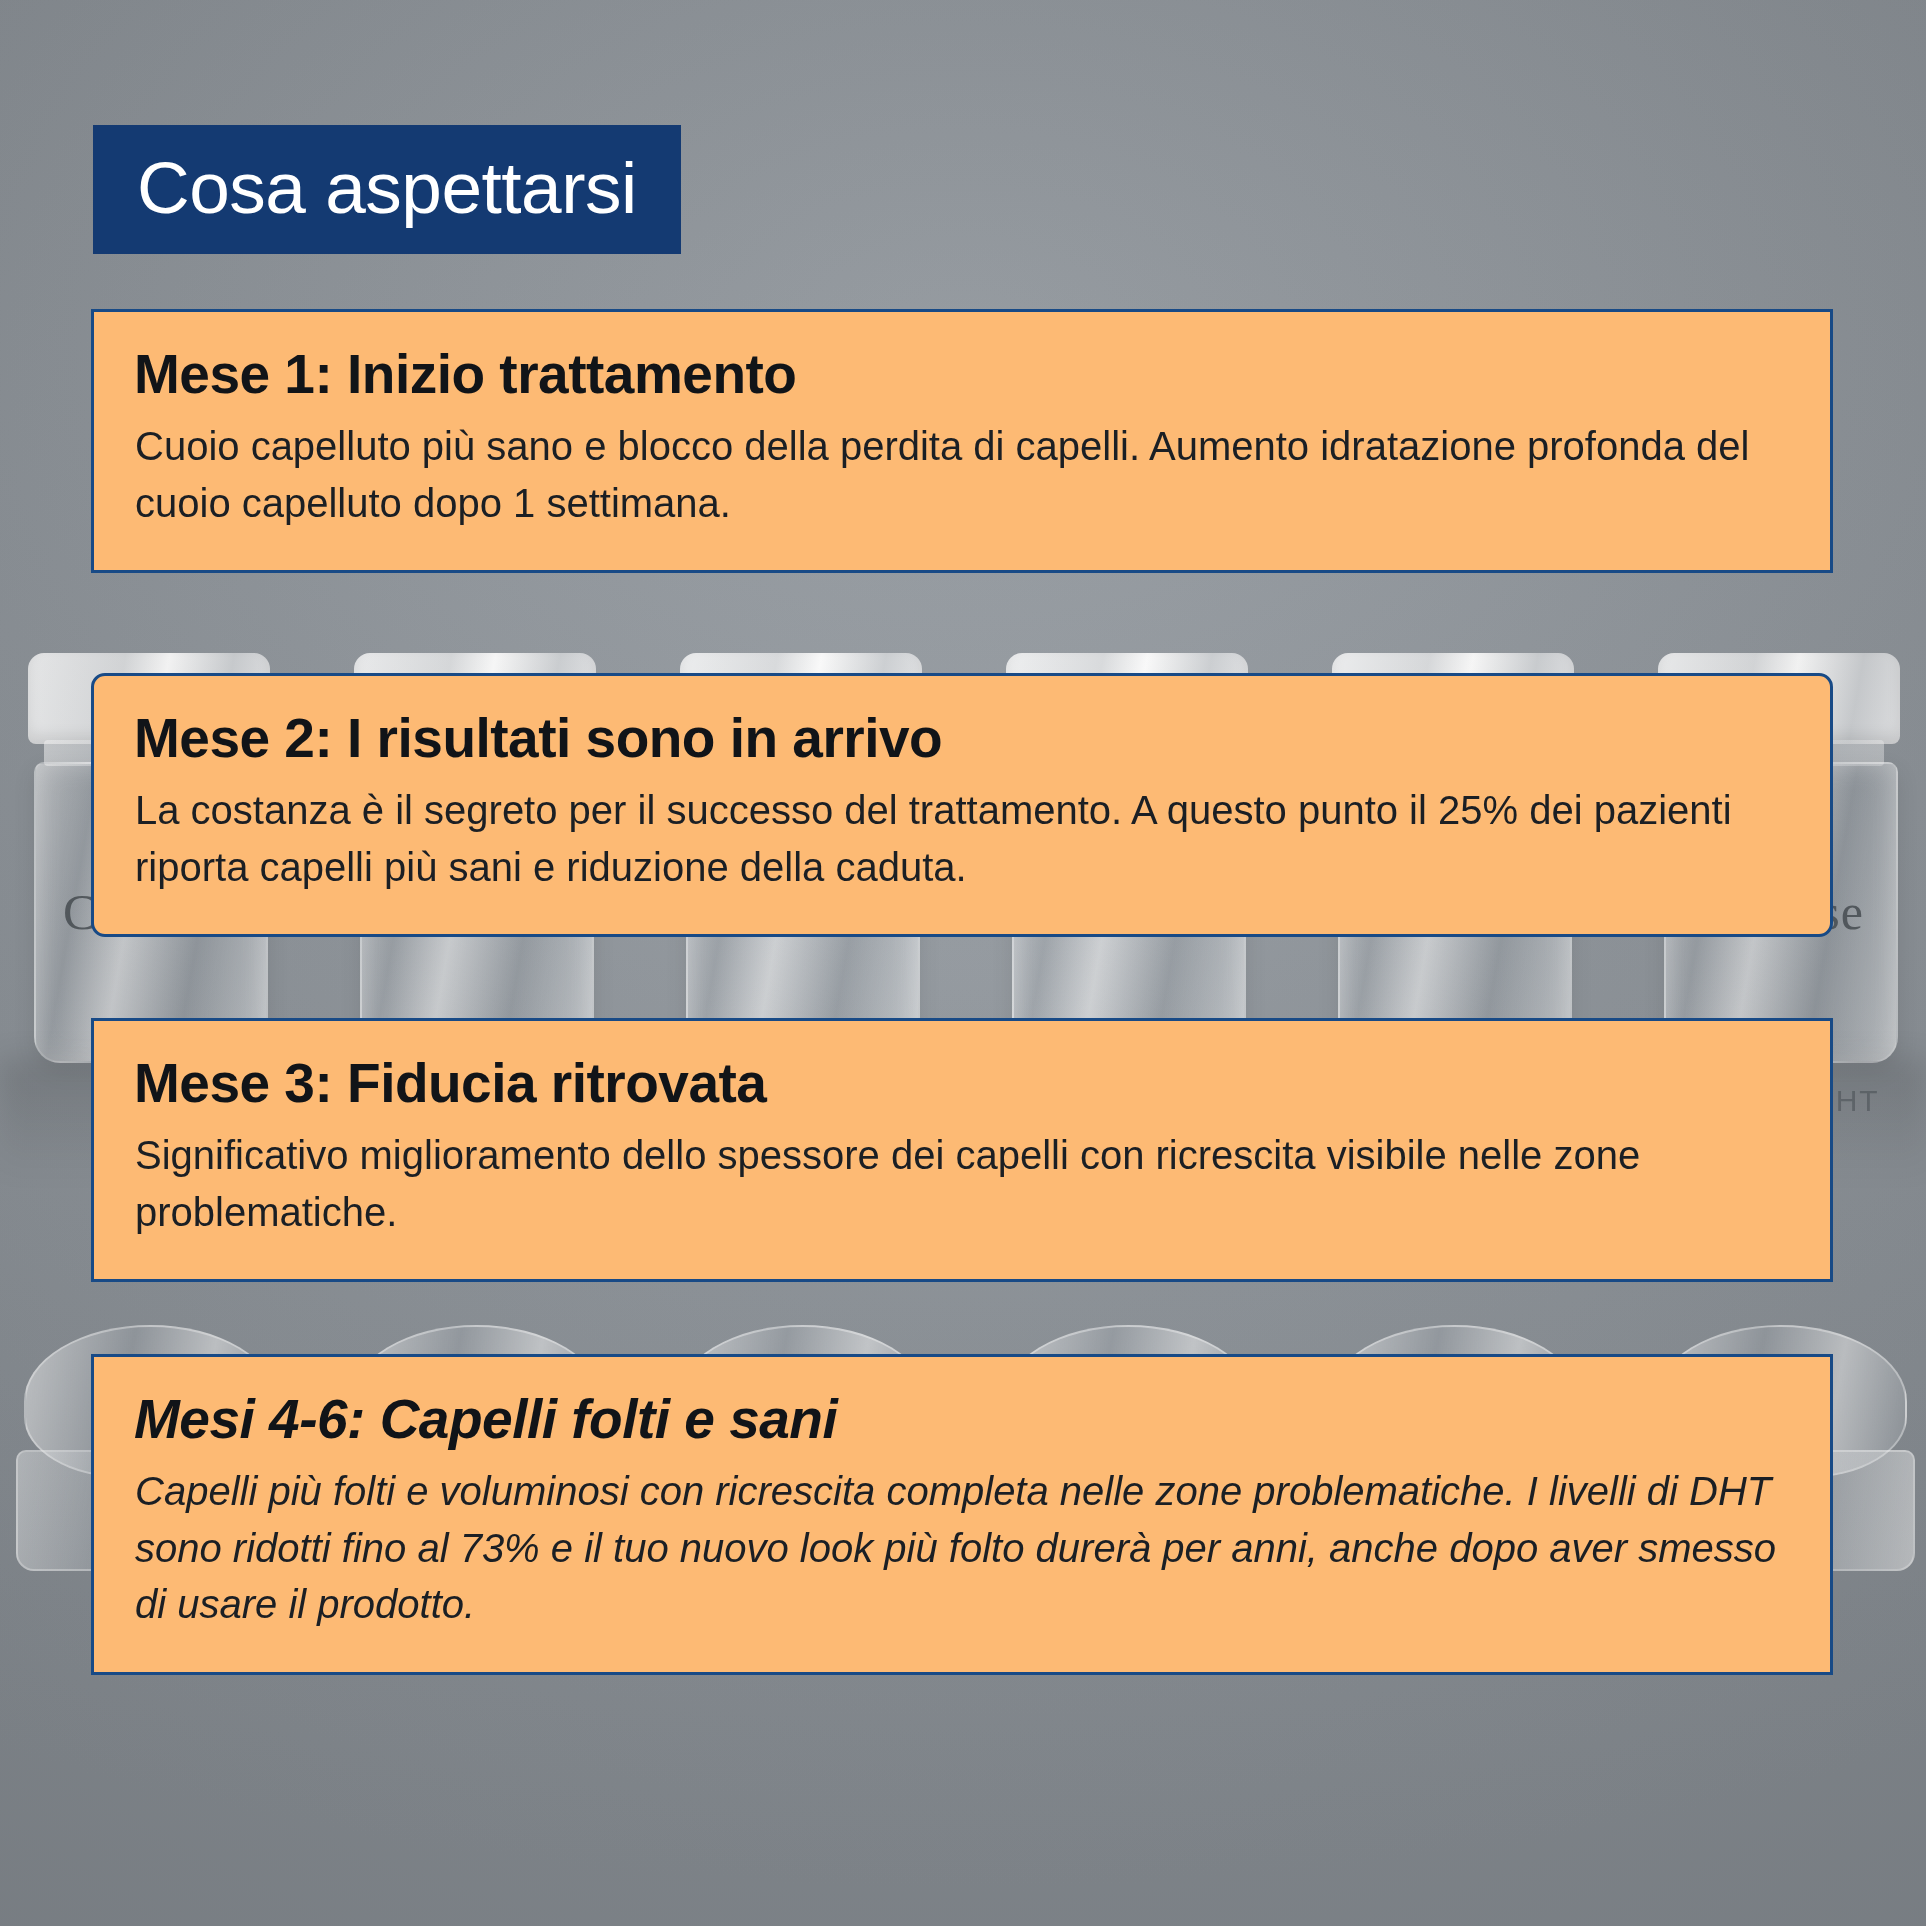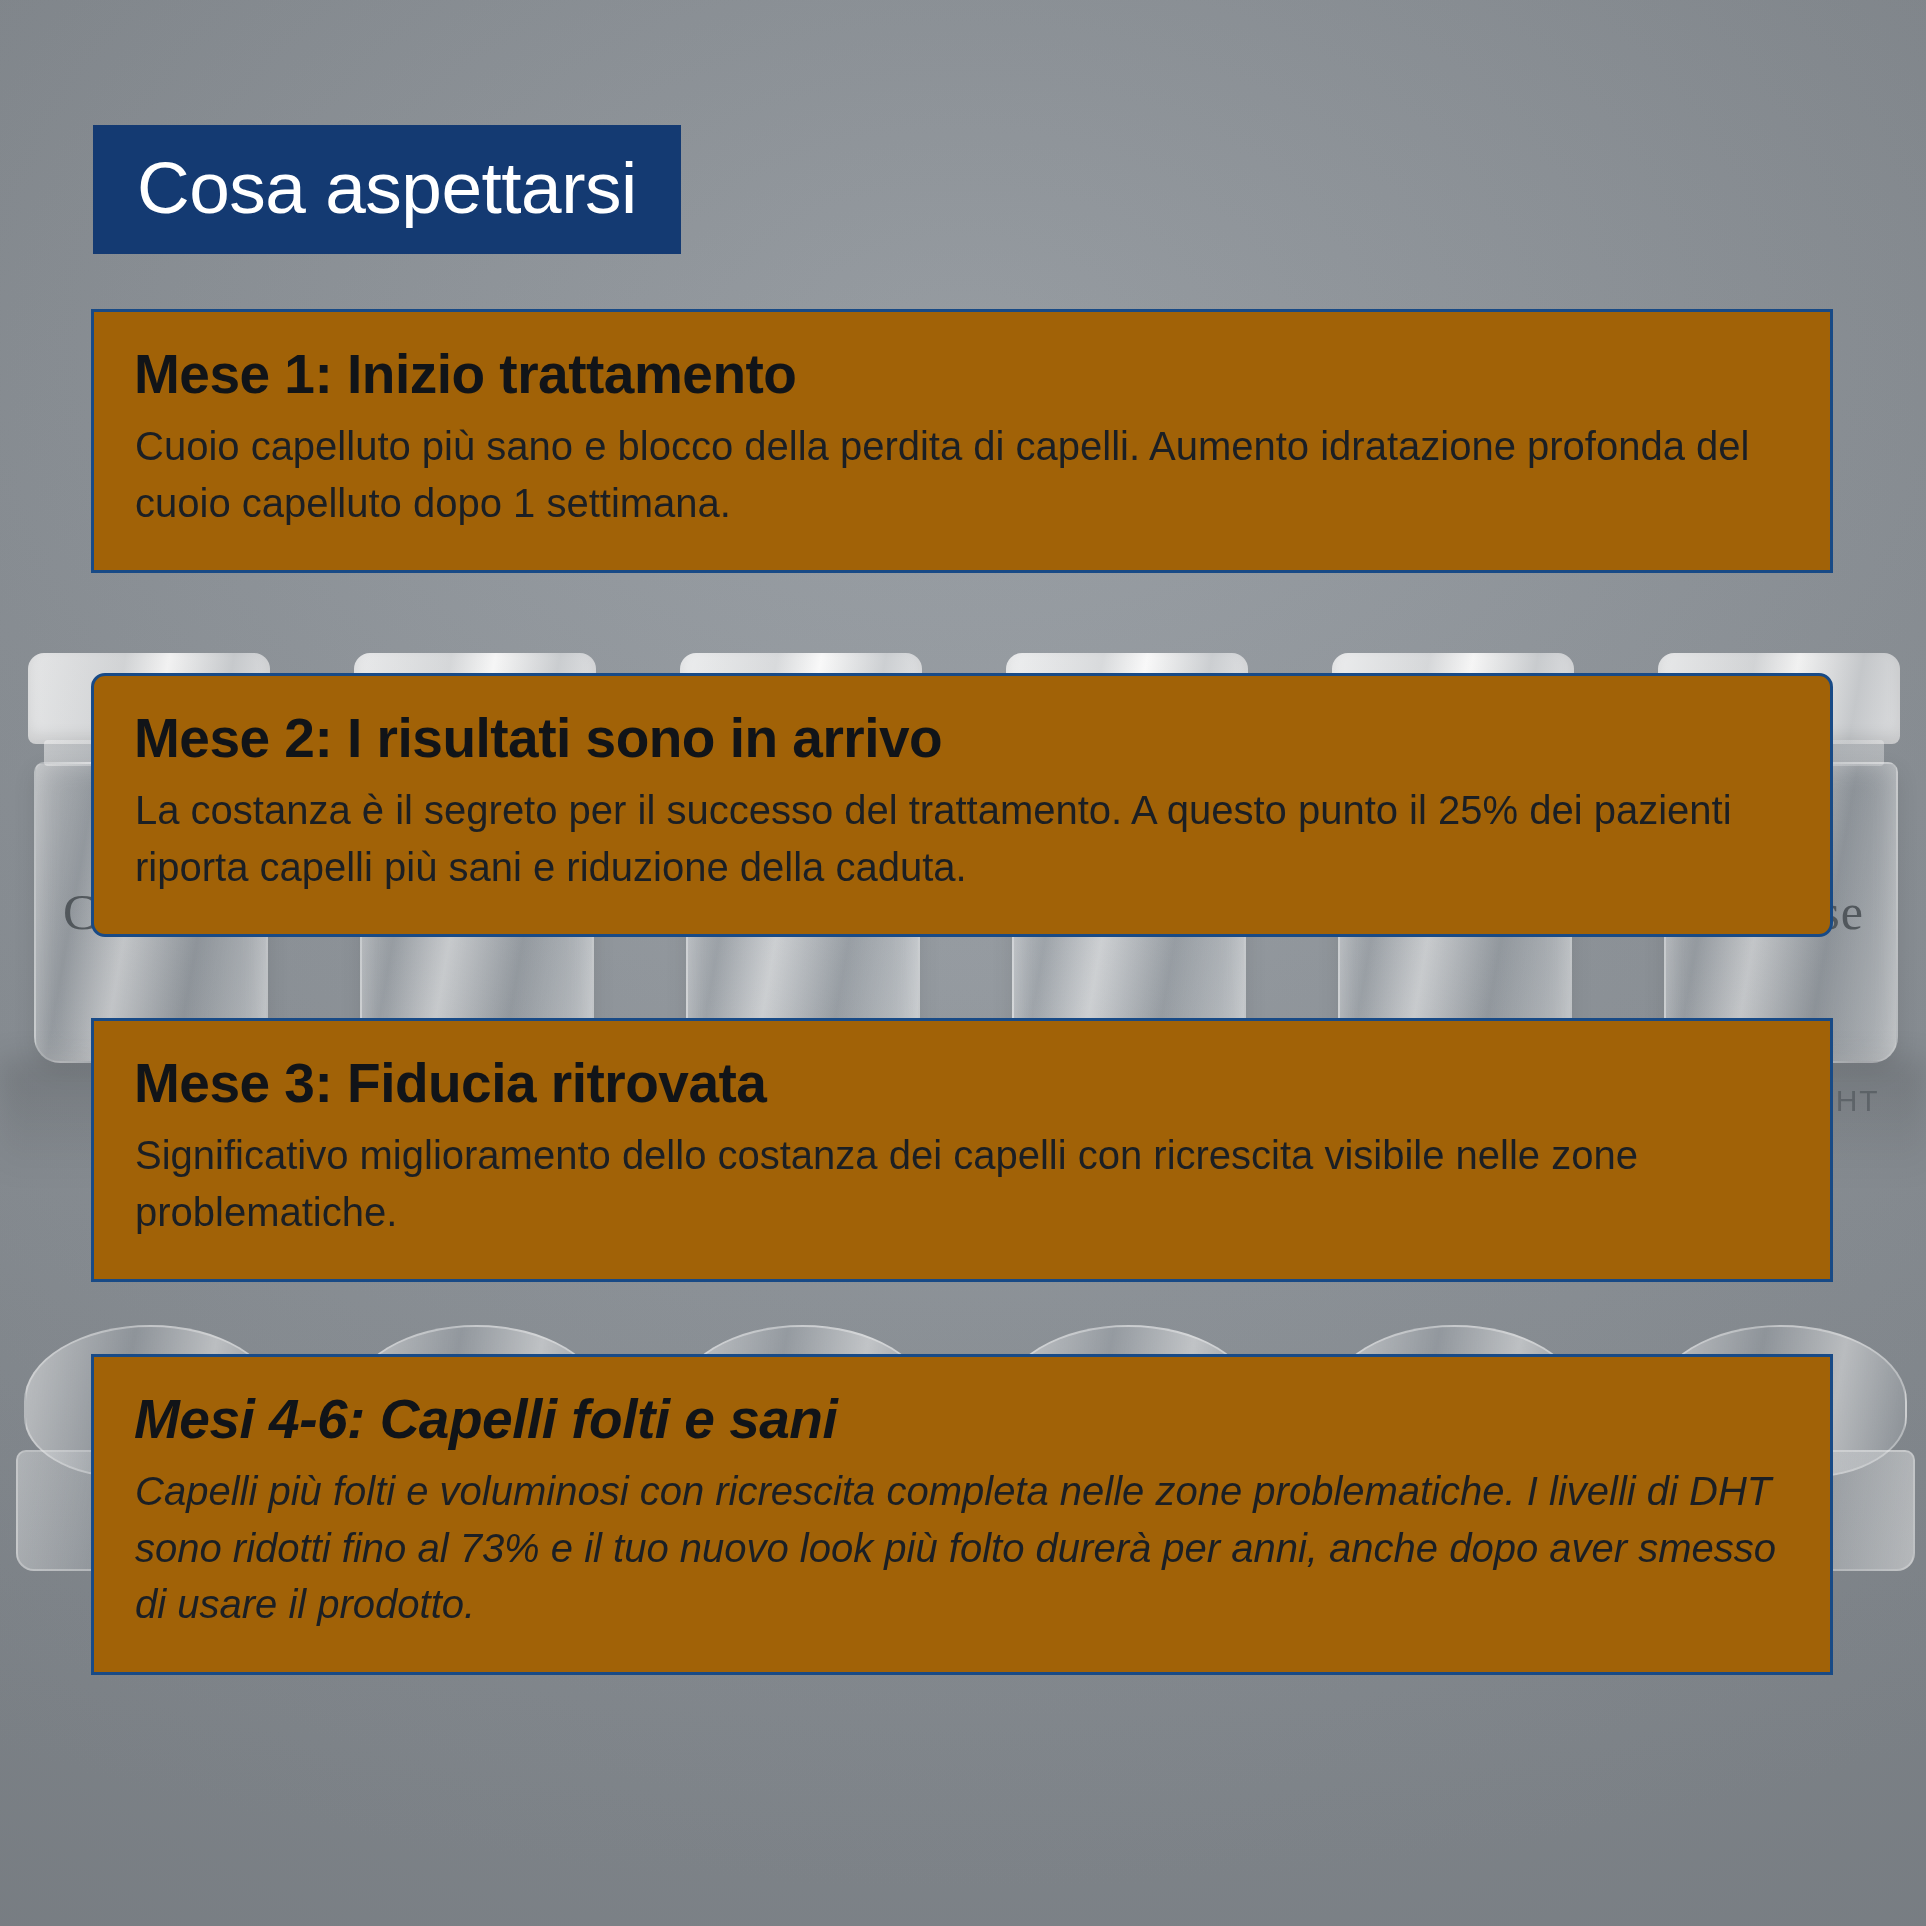--- a/index.html
+++ b/index.html
@@ -168,21 +168,21 @@
     font-size: 73px;
     font-weight: normal;
     letter-spacing: -0.5px;
     line-height: 1.0;
   }
 
   .card {
     position: absolute;
     left: 91px;
     width: 1742px;
-    background: #a16207;
+    background: #fdba74;
     border: 3px solid #184a86;
     box-sizing: border-box;
     padding: 34px 40px 38px 40px;
   }
   .card h2 {
     margin: 0 0 14px 0;
     font-size: 55px;
     font-weight: bold;
     color: #111418;
     letter-spacing: -0.5px;
@@ -288,21 +288,21 @@
     <p>Cuoio capelluto più sano e blocco della perdita di capelli. Aumento idratazione profonda del cuoio capelluto dopo 1 settimana.</p>
   </div>
 
   <div class="card" id="card-2">
     <h2>Mese 2: I risultati sono in arrivo</h2>
     <p>La costanza è il segreto per il successo del trattamento. A questo punto il 25% dei pazienti riporta capelli più sani e riduzione della caduta.</p>
   </div>
 
   <div class="card" id="card-3">
     <h2>Mese 3: Fiducia ritrovata</h2>
-    <p>Significativo miglioramento dello costanza dei capelli con ricrescita visibile nelle zone problematiche.</p>
+    <p>Significativo miglioramento dello spessore dei capelli con ricrescita visibile nelle zone problematiche.</p>
   </div>
 
   <div class="card" id="card-4">
     <h2>Mesi 4-6: Capelli folti e sani</h2>
     <p>Capelli più folti e voluminosi con ricrescita completa nelle zone problematiche. I livelli di DHT sono ridotti fino al 73% e il tuo nuovo look più folto durerà per anni, anche dopo aver smesso di usare il prodotto.</p>
   </div>
 
 </div>
 
 

